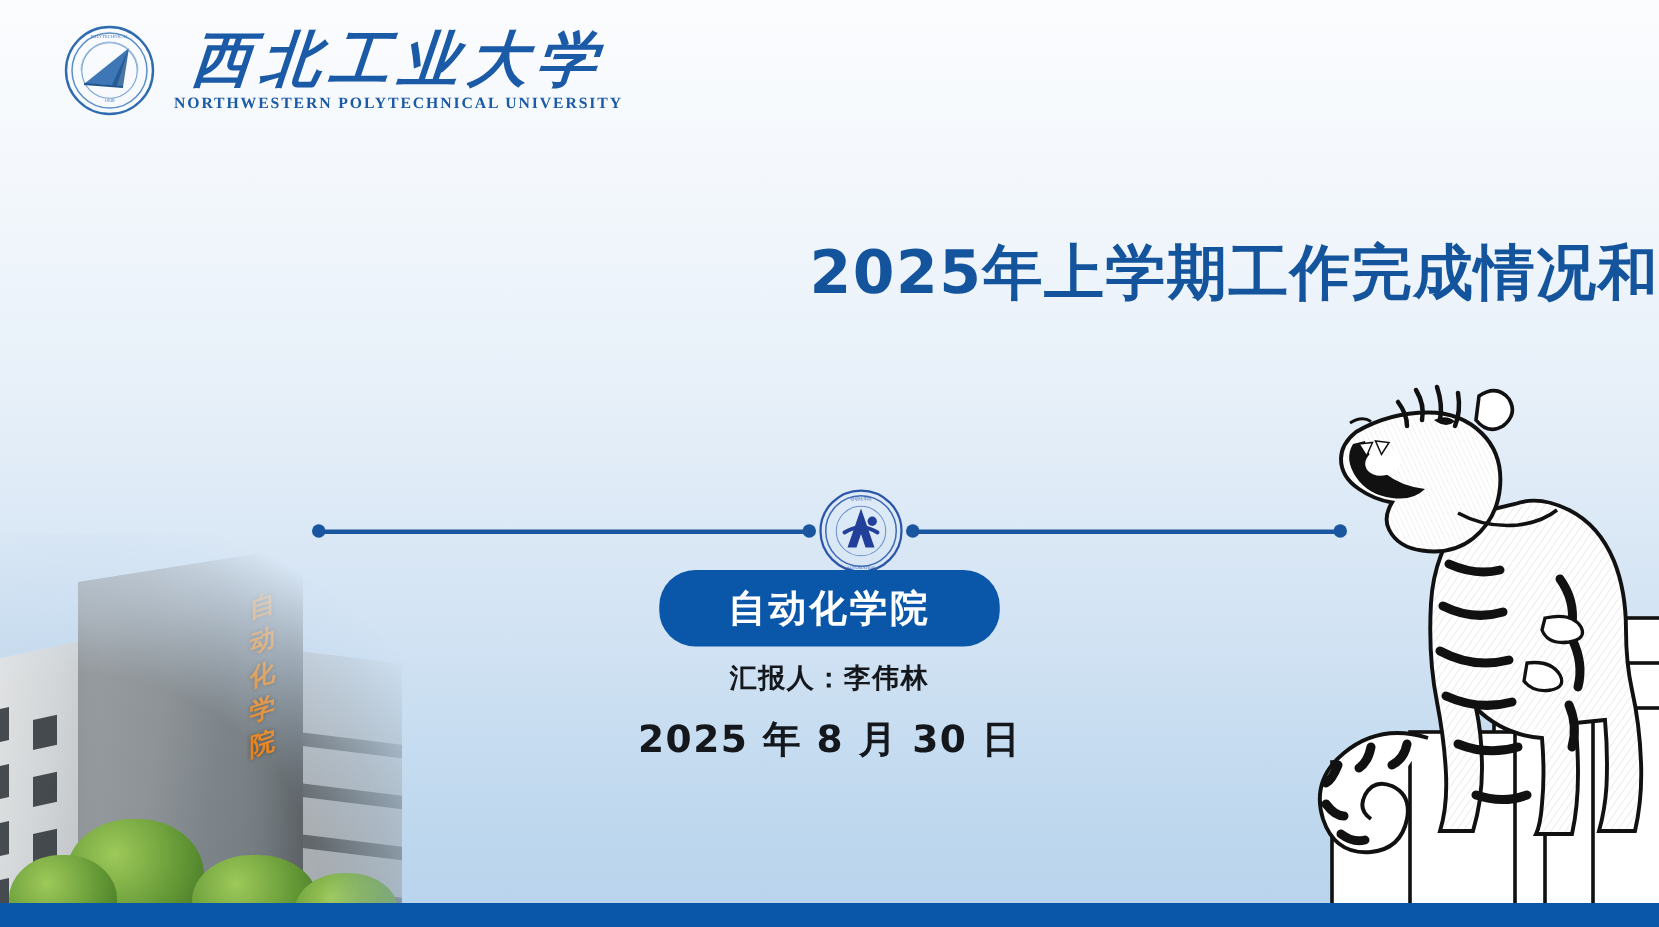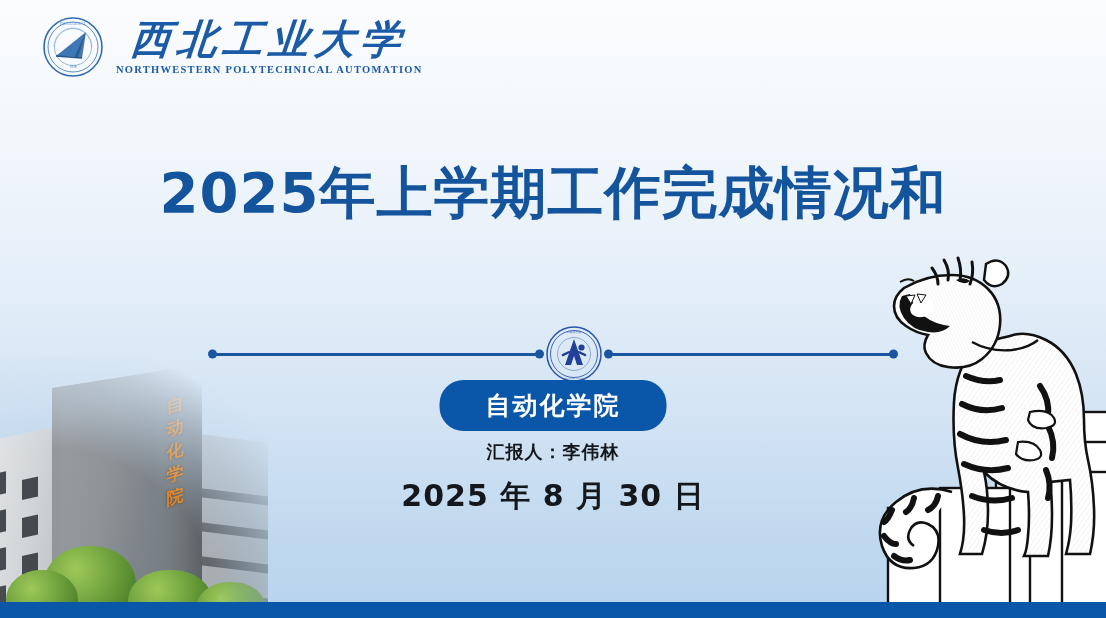--- a/index.html
+++ b/index.html
@@ -71,22 +71,22 @@
     text-shadow:0 0 3px rgba(0,0,0,.4);
     font-family:"DejaVu Sans",sans-serif;line-height:1;
   }
   #building .tree{
     position:absolute;border-radius:50% 50% 45% 55%;
     background:radial-gradient(circle at 35% 30%,#9ec95a,#5f9433 60%,#3d6a22 100%);
   }
 
   
   #title{
-    position:absolute;left:0;right:0;top:158px;text-align:center;
-    color:#14549d;font-weight:700;font-size:56px;line-height:1.24;
+    position:absolute;left:0;right:0;top:158px;text-align:right;
+    color:#14549d;font-weight:700;font-size:40px;line-height:1.24;
     letter-spacing:1px;
     font-family:"DejaVu Sans","Liberation Sans",sans-serif;
   }
   #title div{white-space:nowrap;}
 
   
   #divider{
     position:absolute;left:0;right:0;top:330px;height:48px;
     display:flex;align-items:center;justify-content:center;
   }
@@ -112,21 +112,21 @@
     white-space:nowrap;
   }
 
   
   #meta{
     position:absolute;left:0;right:0;top:440px;text-align:center;
     color:#14181d;font-weight:700;
     font-family:"DejaVu Sans","Liberation Sans",sans-serif;
   }
   #presenter{font-size:18px;letter-spacing:1px;margin-bottom:12px;}
-  #date{font-size:30px;letter-spacing:1px;}
+  #date{font-size:25px;letter-spacing:1px;}
 
   
   #tiger{position:absolute;right:0;bottom:0;width:262px;height:372px;}
   #tiger svg{display:block;width:100%;height:100%;}
 
   
   #bottombar{
     position:absolute;left:0;right:0;bottom:0;height:16px;background:#0a56a8;
   }
 </style>
@@ -148,21 +148,21 @@
           <text x="31" y="9" text-anchor="middle">POLYTECHNICAL</text>
         </g>
         <g fill="#3b76ba" font-size="3.4" font-family="serif">
           <text x="31" y="52" text-anchor="middle">1938</text>
         </g>
         <path d="M12 31 a19 19 0 0 1 38 0" fill="none" stroke="#9cbbdd" stroke-width="0.7"></path>
       </svg>
     </div>
     <div class="logo-text">
       <div class="logo-cn">西北工业大学</div>
-      <div class="logo-en">NORTHWESTERN POLYTECHNICAL AUTOMATION</div>
+      <div class="logo-en">NORTHWESTERN POLYTECHNICAL UNIVERSITY</div>
     </div>
   </div>
 
   <div id="building">
     <div class="sky"></div>
 
     <div class="leftblock">
       <div class="win" style="left:10px;top:34px;width:18px;height:22px;"></div>
       <div class="win" style="left:10px;top:72px;width:18px;height:22px;"></div>
       <div class="win" style="left:10px;top:110px;width:18px;height:22px;"></div>

